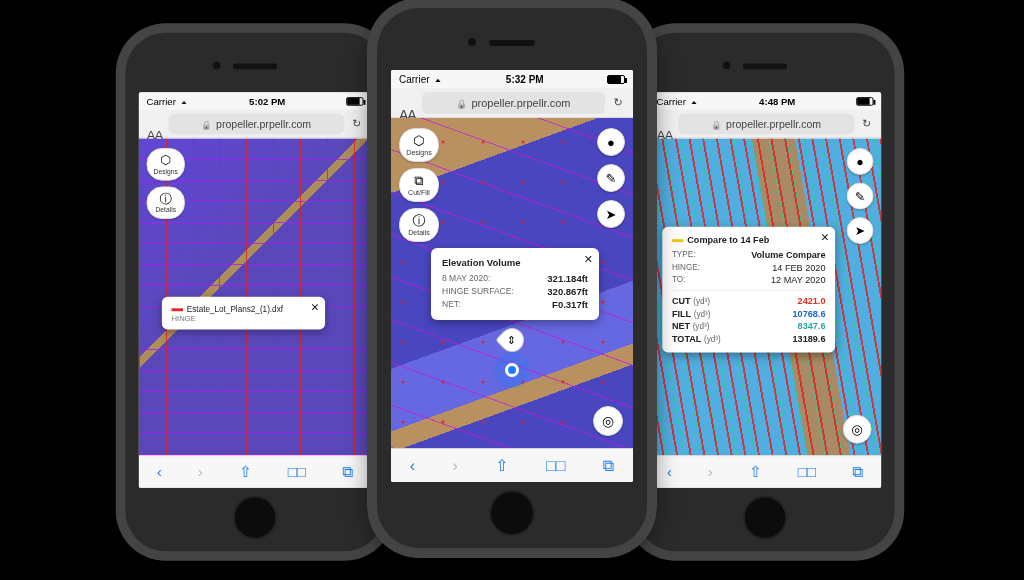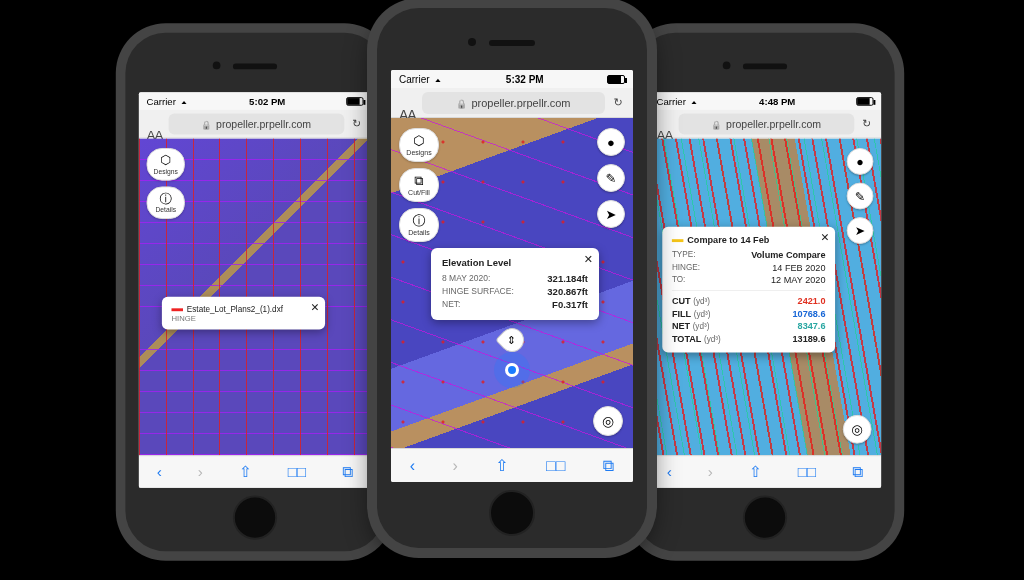--- a/index.html
+++ b/index.html
@@ -292,21 +292,21 @@
               <span class="lbl">Details</span>
             </div>
       </div>
       <div class="rbtns">
         <div class="rbtn">●</div>
         <div class="rbtn">✎</div>
         <div class="rbtn">➤</div>
       </div>
       <div class="card" style="left:40px; top:130px; width:168px; padding:9px 11px;">
         <span class="x">✕</span>
-        <div class="hdr">Elevation Level</div>
+        <div class="hdr">Elevation Volume</div>
         <div class="row">
               <span class="k">8 MAY 2020:</span>
               <b>321.184ft</b>
             </div>
         <div class="row">
               <span class="k">HINGE SURFACE:</span>
               <b>320.867ft</b>
             </div>
         <div class="row">
               <span class="k">NET:</span>

